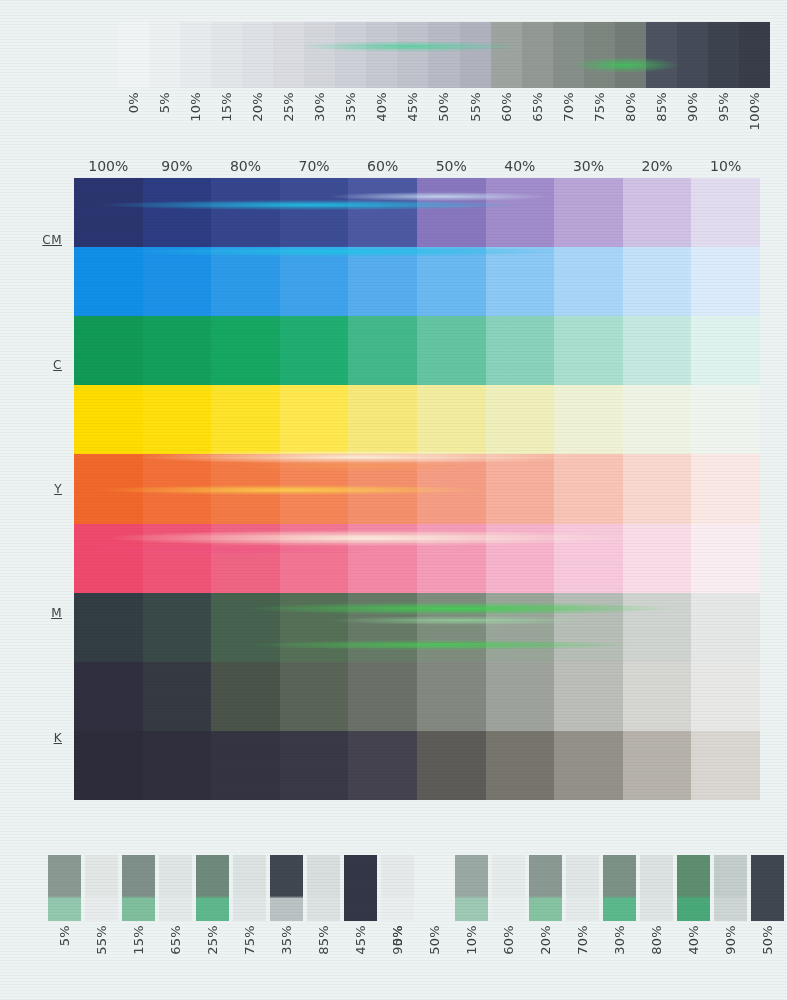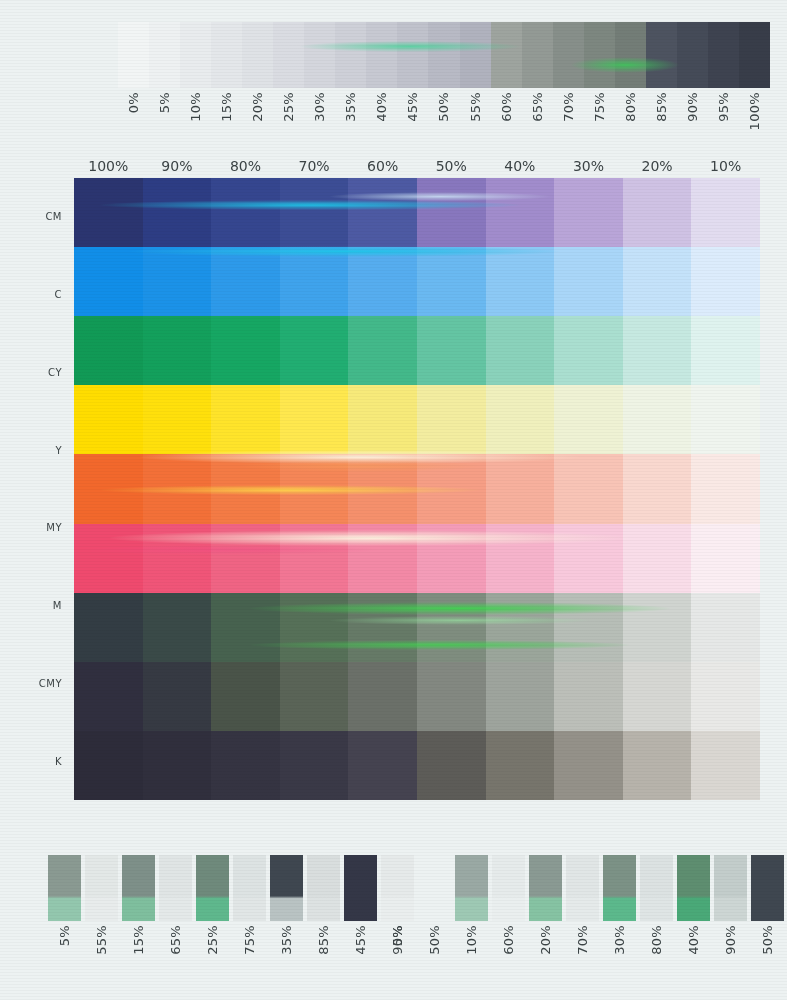--- a/index.html
+++ b/index.html
@@ -55,21 +55,21 @@
     flex:1 1 0;display:flex;align-items:center;justify-content:center;
     font-size:14px;color:#3c4446;
   }
   #grid-row-labels{
     position:absolute;left:0px;top:28px;width:74px;height:622px;
     display:flex;flex-direction:column;
   }
   #grid-row-labels .rl{
     flex:1 1 0;display:flex;align-items:center;justify-content:flex-end;
     padding-right:12px;
-    font-size:10px;color:#3c4446;letter-spacing:0.5px;
+    font-size:12px;color:#3c4446;letter-spacing:0.5px;text-decoration:underline;
   }
   #grid{
     position:absolute;left:74px;top:28px;
     width:686px;height:622px;
     display:flex;flex-direction:column;
     overflow:hidden;
   }
   .grow{flex:1 1 0;display:flex;position:relative;}
   .gcell{flex:1 1 0;height:100%;}
 
@@ -204,25 +204,22 @@
         <div class="ch">60%</div>
         <div class="ch">50%</div>
         <div class="ch">40%</div>
         <div class="ch">30%</div>
         <div class="ch">20%</div>
         <div class="ch">10%</div>
       </div>
     <div id="grid-row-labels">
         <div class="rl">CM</div>
         <div class="rl">C</div>
-        <div class="rl">CY</div>
         <div class="rl">Y</div>
-        <div class="rl">MY</div>
         <div class="rl">M</div>
-        <div class="rl">CMY</div>
         <div class="rl">K</div>
       </div>
     <div id="grid">
         <div class="grow">
           <div class="gcell" style="background: rgb(43, 53, 112);"></div>
           <div class="gcell" style="background: rgb(45, 61, 132);"></div>
           <div class="gcell" style="background: rgb(53, 70, 143);"></div>
           <div class="gcell" style="background: rgb(60, 77, 149);"></div>
           <div class="gcell" style="background: rgb(77, 90, 163);"></div>
           <div class="gcell" style="background: rgb(136, 119, 190);"></div>

